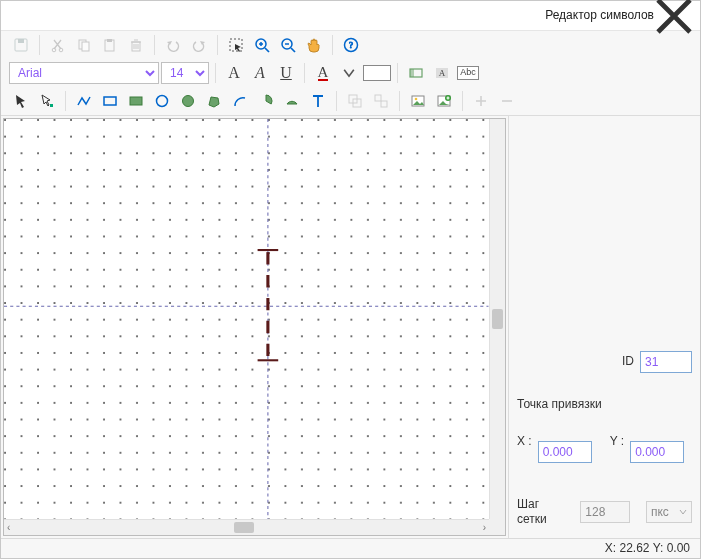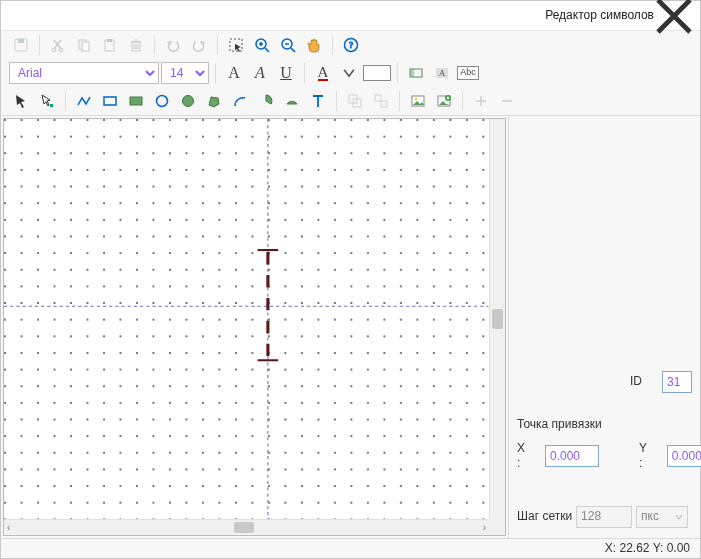--- a/index.html
+++ b/index.html
@@ -136,36 +136,36 @@
   
   .side {
     width: 192px;
     border-left: 1px solid #dcdcdc;
     background: var(--panel-bg);
     display: flex;
     flex-direction: column;
     padding: 6px 8px;
   }
   .side-spacer { flex-grow: 1; }
-  .row { display: flex; align-items: center; gap: 20px; margin: 4px 0; }
+  .row { display: flex; align-items: center; gap: 6px; margin: 4px 0; }
   .row.right { justify-content: flex-end; }
   .lbl { color: #333; }
   .side input[type="text"] { border: 1px solid var(--input-border); }
-  .id-field { width: 30px; }
+  .id-field { width: 52px; }
   .name-field { width: 100%; }
-  .coord-field { width: 54px; text-align: left; }
+  .coord-field { width: 54px; text-align: left; margin-top: 20px; }
   .chk {
     width: 14px; height: 14px; border: 1px solid #b5b5b5; background: #fafafa;
     display: inline-flex; align-items: center; justify-content: center;
   }
   .chk.on::after {
     content: "✓"; font-size: 11px; color: #5a8fc2;
   }
   .chk.disabled { opacity: 0.6; }
-  .grid-step-container { display: flex; align-items: center; gap: 4px; }
+  .grid-step-container { display: flex; align-items: center; gap: 16px; }
   .disabled-num {
     width: 56px; height: 22px; border: 1px solid #d0d0d0; background: #f4f4f4;
     color: #888; display: flex; align-items: center; padding: 0 4px;
   }
   .unit-sel {
     width: 52px; height: 22px; border: 1px solid #d0d0d0; background: #f4f4f4;
     color: #888; display: flex; align-items: center; justify-content: space-between; padding: 0 4px;
   }
   
   .status {

